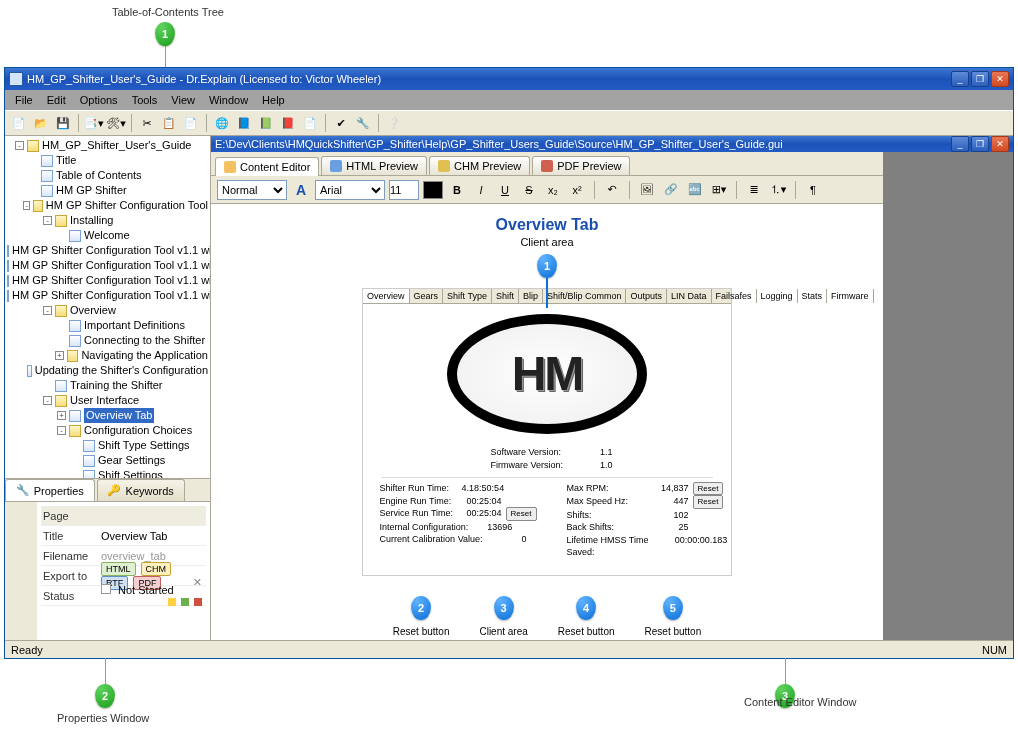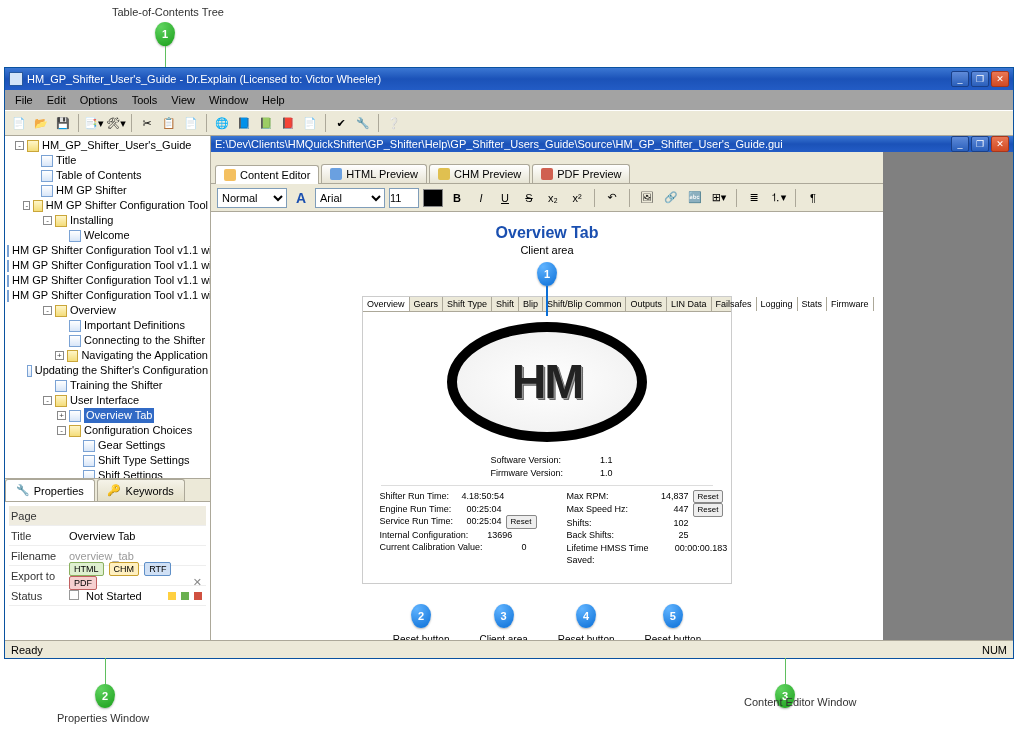--- a/index.html
+++ b/index.html
@@ -28,21 +28,21 @@
 .sep { width: 1px; height: 18px; background: #aca899; margin: 0 3px; }
 
 .main-body { flex: 1; display: flex; overflow: hidden; }
 .tree-pane { width: 206px; background: #fff; border-right: 1px solid #aca899; display: flex; flex-direction: column; overflow: hidden; }
 
 
 .doc-window { flex: 1; display: flex; flex-direction: column; background: #808080; }
 .doc-titlebar { background: linear-gradient(to bottom, #3b77d3, #1b52b8 50%, #235cc5); color: #fff; height: 20px; display: flex; align-items: center; padding: 0 4px; font-size: 11px; }
 .doc-content { flex: 1; display: flex; background: #808080; }
 .editor-area { flex: 1; background: #fff; margin: 0; display: flex; flex-direction: column; }
-.view-tabs { height: 32px; background: #ece9d8; border-bottom: 1px solid #aca899; display: flex; align-items: flex-end; padding: 0 4px; gap: 2px; }
+.view-tabs { height: 24px; background: #ece9d8; border-bottom: 1px solid #aca899; display: flex; align-items: flex-end; padding: 0 4px; gap: 2px; }
 .view-tab { padding: 3px 8px; background: linear-gradient(#fff,#e7e4d4); border: 1px solid #aca899; border-bottom: none; border-radius: 3px 3px 0 0; font-size: 11px; display: flex; align-items: center; gap: 4px; }
 .view-tab.active { background: #fff; font-weight: normal; position: relative; top: 1px; }
 .ti { width: 12px; height: 12px; border-radius: 2px; }
 
 .format-bar { height: 28px; background: #ece9d8; border-bottom: 1px solid #aca899; display: flex; align-items: center; padding: 0 6px; gap: 4px; }
 .format-bar select, .format-bar input { font-size: 11px; height: 20px; border: 1px solid #7f9db9; background: #fff; }
 .fbtn { width: 20px; height: 20px; display: inline-flex; align-items: center; justify-content: center; }
 .color-sw { width: 20px; height: 18px; background: #000; border: 1px solid #888; }
 
 .preview-scroll { flex: 1; overflow: auto; background: #fff; padding: 8px 20px; position: relative; }
@@ -75,21 +75,21 @@
 .tree-toggle { width: 9px; height: 9px; border: 1px solid #888; display:inline-flex; align-items:center; justify-content:center; font-size:8px; line-height:1; margin-right: 3px; background:#fff; color:#444; }
 .tree-icon { width: 12px; height: 12px; background: linear-gradient(#fff,#d8e6f8); border: 1px solid #7aa2d4; margin-right: 3px; display:inline-block; }
 .tree-icon.folder { background: linear-gradient(#fff6c9,#f4dd7a); border-color:#caa63a; }
 .tree-node.selected span.lbl { background: #316ac5; color: #fff; padding: 0 2px; }
 
 
 .props-pane { border-top: 1px solid #aca899; background: #ece9d8; }
 .props-tabs { display:flex; background:#ece9d8; border-bottom:1px solid #aca899; }
 .props-tab { padding: 4px 10px; border: 1px solid #aca899; border-bottom:none; background:#fff; margin-right:2px; border-radius:3px 3px 0 0; display:flex; align-items:center; gap:4px; }
 .props-tab.inactive { background:linear-gradient(#f5f3e8,#e3dfc9); }
-.props-body { background:#fff; padding:4px; }
+.props-body { background:#fff; padding:4px;margin-left:32px; }
 .props-row { display:flex; align-items:center; border-bottom:1px solid #eee; height:20px; }
 .props-row .plabel { width:56px; padding-left:2px; color:#333; }
 .props-row .pval { flex:1; padding:0 4px; }
 .badge { display:inline-block; font-size:9px; padding:1px 4px; border:1px solid #888; background:#f0f0f0; margin-right:2px; border-radius:2px; }
 
 .statusbar { height:18px; background:#ece9d8; border-top:1px solid #aca899; display:flex; align-items:center; padding:0 6px; font-size:11px; }
 .statusbar .right { margin-left:auto; }
 </style>
 </head>
 <body>
@@ -265,27 +265,27 @@
           <div class="tree-node">
             <span class="tree-spacer" style="width: 50px;"></span>
             <span class="tree-toggle">-</span>
             <span class="tree-icon folder"></span>
             <span class="lbl">Configuration Choices</span>
           </div>
           <div class="tree-node">
             <span class="tree-spacer" style="width: 64px;"></span>
             <span style="display: inline-block; width: 12px;"></span>
             <span class="tree-icon"></span>
+            <span class="lbl">Shift Type Settings</span>
+          </div>
+          <div class="tree-node">
+            <span class="tree-spacer" style="width: 64px;"></span>
+            <span style="display: inline-block; width: 12px;"></span>
+            <span class="tree-icon"></span>
             <span class="lbl">Gear Settings</span>
-          </div>
-          <div class="tree-node">
-            <span class="tree-spacer" style="width: 64px;"></span>
-            <span style="display: inline-block; width: 12px;"></span>
-            <span class="tree-icon"></span>
-            <span class="lbl">Shift Type Settings</span>
           </div>
           <div class="tree-node">
             <span class="tree-spacer" style="width: 64px;"></span>
             <span style="display: inline-block; width: 12px;"></span>
             <span class="tree-icon"></span>
             <span class="lbl">Shift Settings</span>
           </div>
         </div>
 
       <div class="props-pane">

